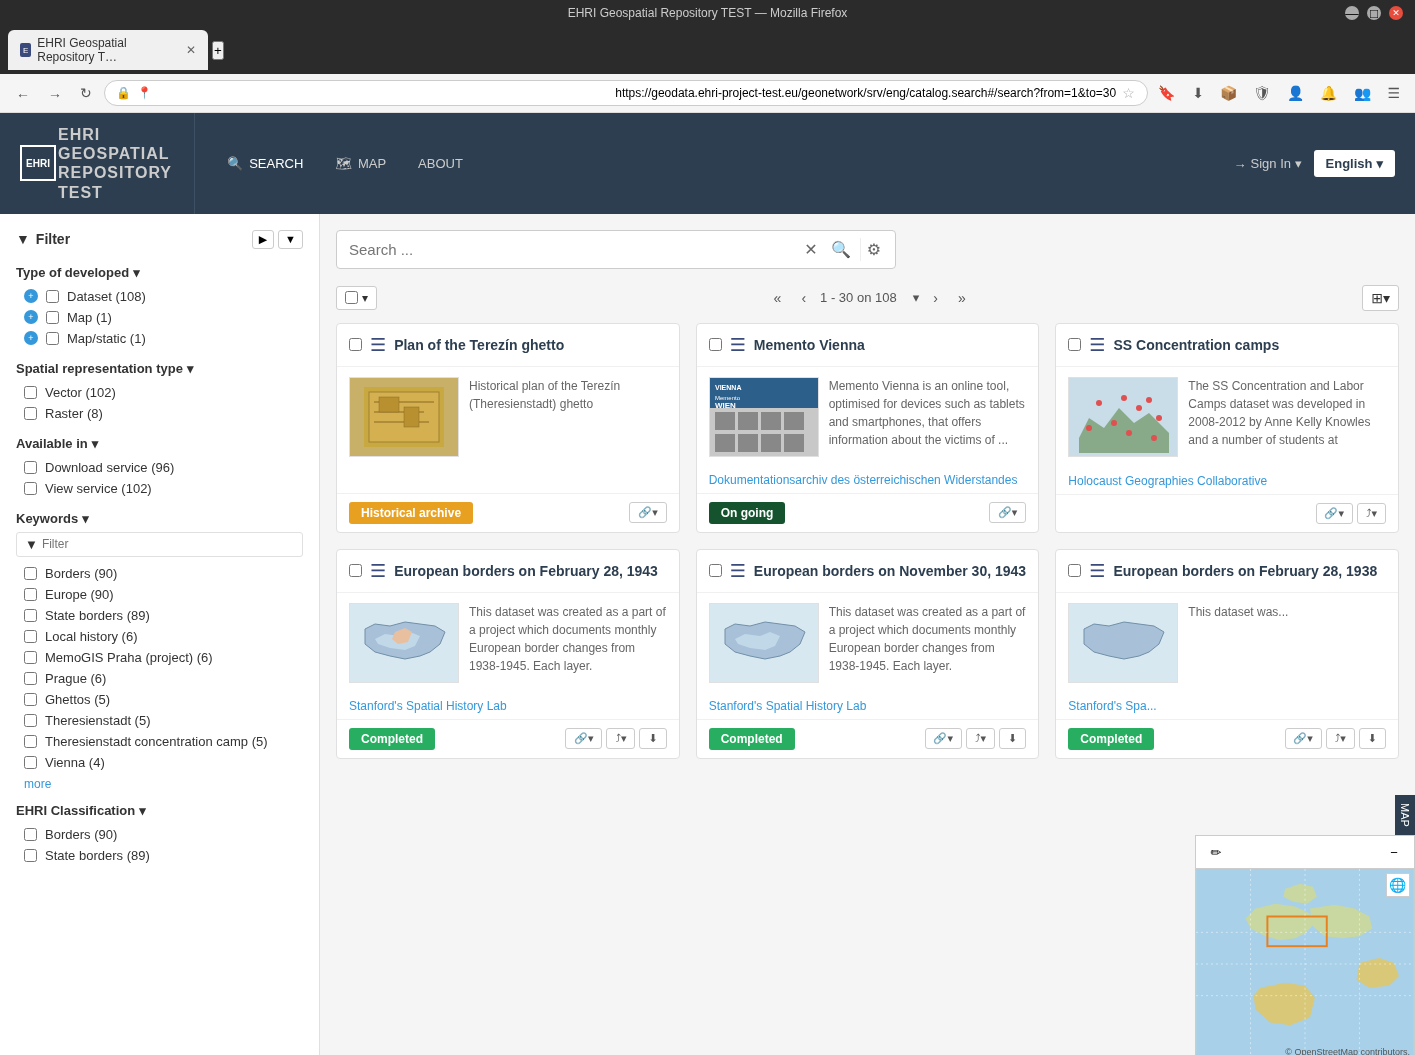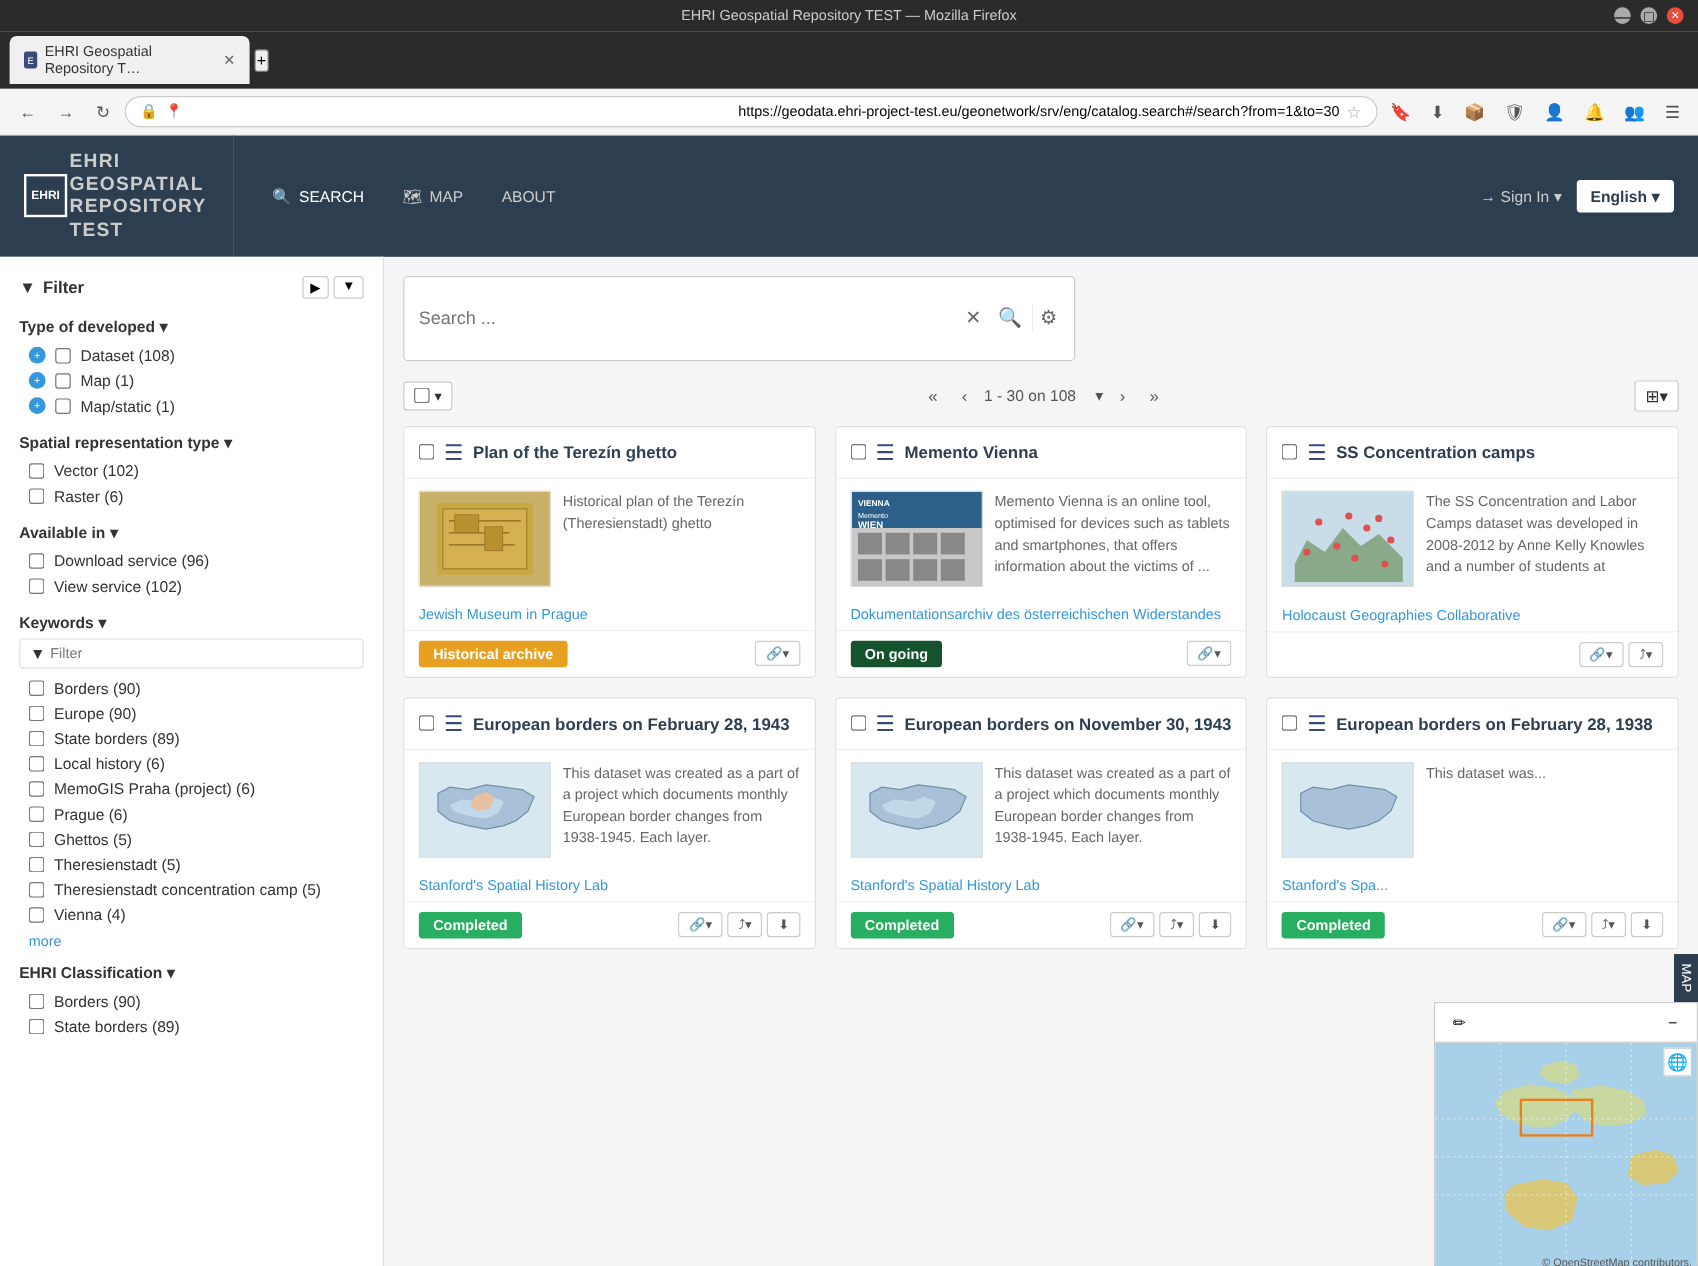--- a/index.html
+++ b/index.html
@@ -49,21 +49,21 @@
     .filter-item .circle-btn { width: 16px; height: 16px; border-radius: 50%; background: #3498db; color: white; font-size: 10px; display: inline-flex; align-items: center; justify-content: center; cursor: pointer; }
     .more-link { color: #3498db; font-size: 12px; cursor: pointer; margin-left: 8px; margin-top: 4px; display: block; }
     .keyword-filter { display: flex; align-items: center; gap: 4px; margin: 6px 0; padding: 4px 8px; border: 1px solid #e0e0e0; border-radius: 3px; }
     .keyword-filter input { border: none; outline: none; flex: 1; font-size: 12px; }
 
     
     .content-area { flex: 1; padding: 16px; }
     
     
     .search-container { margin-bottom: 16px; }
-    .search-bar { display: flex; align-items: center; border: 1px solid #ccc; border-radius: 4px; background: white; padding: 20px 8px; max-width: 560px; }
+    .search-bar { display: flex; align-items: center; border: 1px solid #ccc; border-radius: 4px; background: white; padding: 4px 8px; max-width: 560px; }
     .search-input { flex: 1; border: none; outline: none; font-size: 15px; padding: 6px 4px; color: #999; }
     .search-clear { background: none; border: none; cursor: pointer; color: #666; font-size: 16px; padding: 2px 6px; }
     .search-go { background: none; border: none; cursor: pointer; color: #666; font-size: 16px; padding: 2px 8px; }
     .search-filter-btn { background: none; border: none; cursor: pointer; color: #666; font-size: 16px; padding: 2px 6px; border-left: 1px solid #eee; }
 
     
     .toolbar { display: flex; align-items: center; justify-content: space-between; margin-bottom: 12px; }
     .toolbar-left { display: flex; align-items: center; gap: 8px; }
     .select-all { display: flex; align-items: center; gap: 4px; border: 1px solid #ccc; border-radius: 3px; padding: 4px 8px; cursor: pointer; background: white; font-size: 12px; }
     .toolbar-center { display: flex; align-items: center; gap: 8px; font-size: 13px; color: #555; }
@@ -225,21 +225,21 @@
       <span>Spatial representation type</span>
       <span>▾</span>
     </div>
     <div>
       <div class="filter-item">
         <input type="checkbox" style="">
         <span>Vector (102)</span>
       </div>
       <div class="filter-item">
         <input type="checkbox" style="">
-        <span>Raster (6)</span>
+        <span>Raster (8)</span>
       </div>
     </div>
 
     <div class="section-title">
       <span>Available in</span>
       <span>▾</span>
     </div>
     <div>
       <div class="filter-item">
         <input type="checkbox" style="">
@@ -373,21 +373,20 @@
                 <line x1="10" y1="15" x2="70" y2="15" stroke="#8a6820" stroke-width="1"></line>
                 <line x1="10" y1="25" x2="60" y2="25" stroke="#8a6820" stroke-width="1"></line>
                 <line x1="10" y1="35" x2="65" y2="35" stroke="#8a6820" stroke-width="1"></line>
                 <rect x="15" y="10" width="20" height="15" fill="#b89030" stroke="#8a6820" stroke-width="0.5"></rect>
                 <rect x="40" y="20" width="15" height="20" fill="#b89030" stroke="#8a6820" stroke-width="0.5"></rect>
               </svg>
             </div>
           </div>
           <div class="card-description">Historical plan of the Terezín (Theresienstadt) ghetto</div>
         </div>
-        <div class="card-source">Jewish Museum in Prague</div>
         <div class="card-footer">
           <span class="status-badge status-historical">Historical archive</span>
           <div class="card-actions">
             <button class="card-action-btn">🔗▾</button>
           </div>
         </div>
       </div>
 
       <div class="result-card">
         <div class="card-header">

